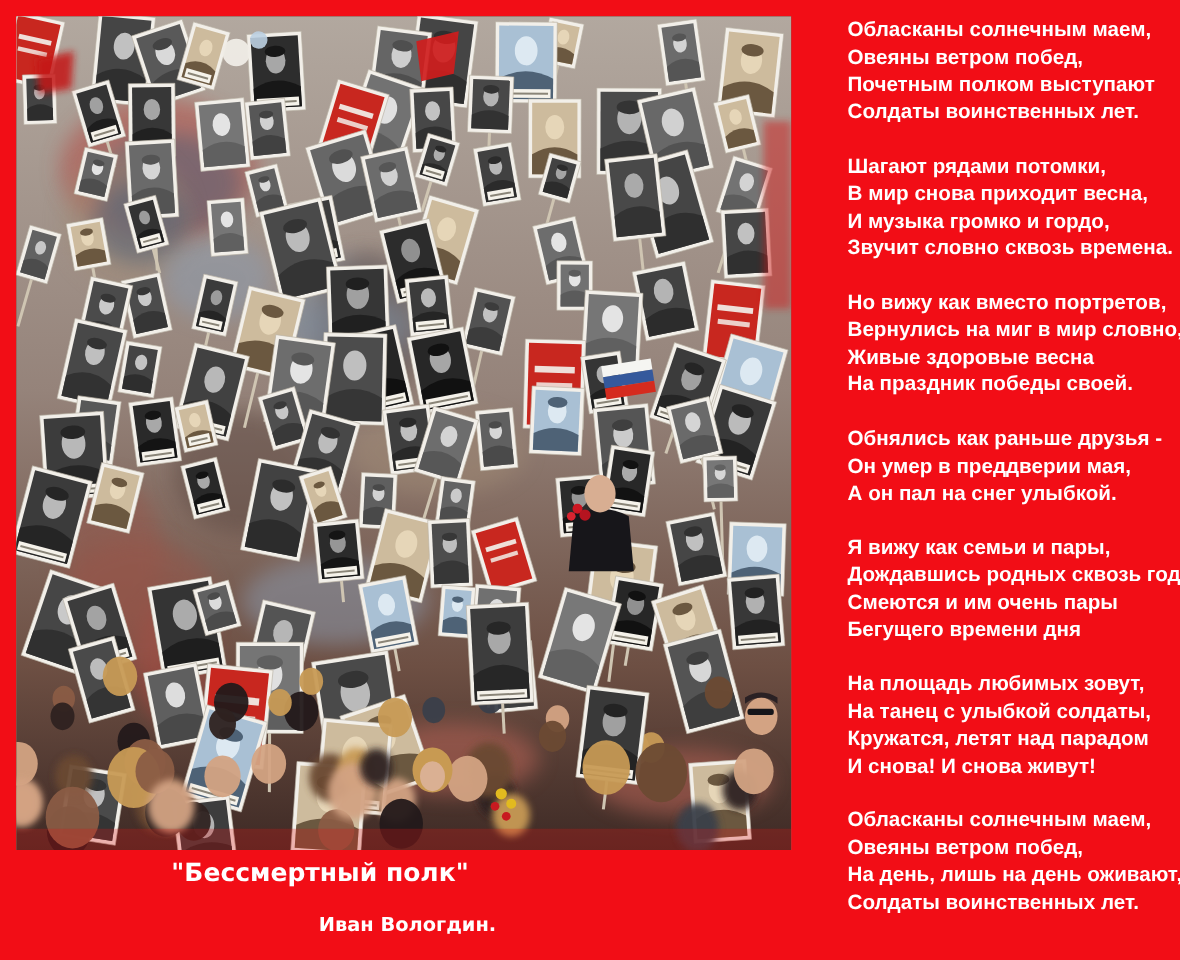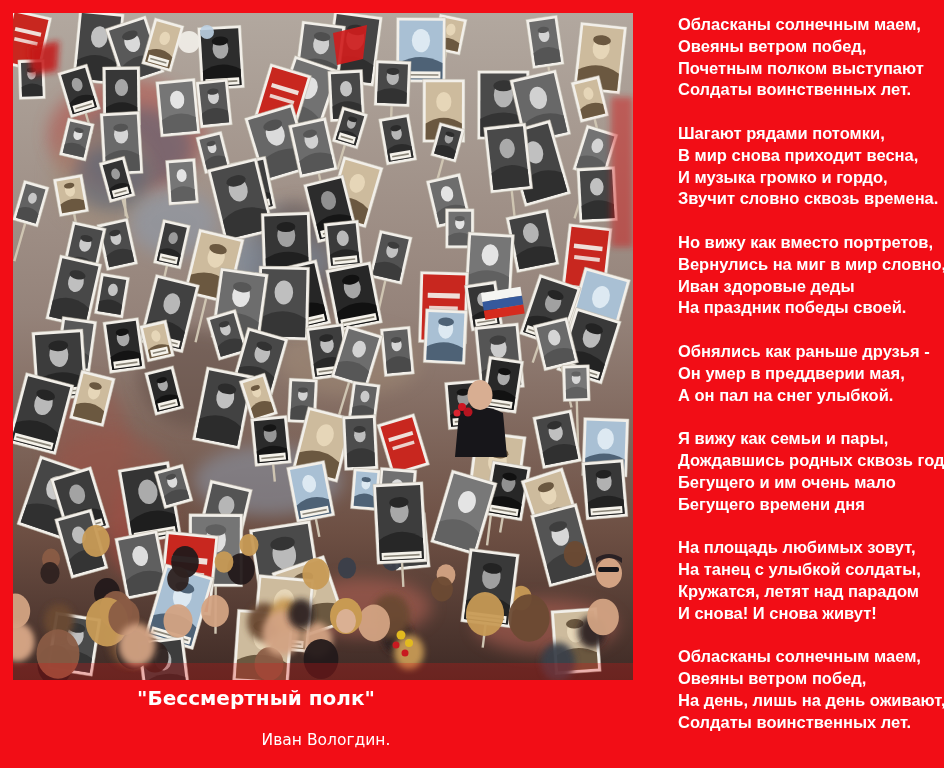--- a/index.html
+++ b/index.html
@@ -17,21 +17,21 @@
   }
   .photo-frame svg { display: block; }
   .caption-title {
     position: absolute; left: 96px; top: 686px; width: 320px;
     text-align: center; color: #ffffff; font-weight: bold;
     font-size: 20px; font-family: "DejaVu Sans", sans-serif;
     white-space: nowrap;
   }
   .caption-author {
     position: absolute; left: 176px; top: 731px; width: 300px;
-    text-align: center; color: #ffffff; font-weight: normal;
+    text-align: center; color: #ffffff; font-weight: bold;
     font-size: 15.5px; font-family: "DejaVu Sans", sans-serif;
     white-space: nowrap;
   }
   .poem {
     position: absolute; left: 678px; top: 14px; width: 262px;
     color: #ffffff; font-weight: bold;
     font-size: 16.5px; line-height: 21.8px;
     white-space: nowrap;
   }
   .stanza { margin: 0 0 21.8px 0; }
@@ -1115,32 +1115,32 @@
     </div>
     <div class="stanza">
       <div class="poem-line">Шагают рядами потомки,</div>
       <div class="poem-line">В мир снова приходит весна,</div>
       <div class="poem-line">И музыка громко и гордо,</div>
       <div class="poem-line">Звучит словно сквозь времена.</div>
     </div>
     <div class="stanza">
       <div class="poem-line">Но вижу как вместо портретов,</div>
       <div class="poem-line">Вернулись на миг в мир словно,</div>
-      <div class="poem-line">Иван здоровые деды</div>
+      <div class="poem-line">Живые здоровые весна</div>
       <div class="poem-line">На праздник победы своей.</div>
     </div>
     <div class="stanza">
       <div class="poem-line">Обнялись как раньше друзья -</div>
       <div class="poem-line">Он умер в преддверии мая,</div>
       <div class="poem-line">А он пал на снег улыбкой.</div>
     </div>
     <div class="stanza">
       <div class="poem-line">Я вижу как семьи и пары,</div>
       <div class="poem-line">Дождавшись родных сквозь года,</div>
-      <div class="poem-line">Бегущего и им очень мало</div>
+      <div class="poem-line">Смеются и им очень пары</div>
       <div class="poem-line">Бегущего времени дня</div>
     </div>
     <div class="stanza">
       <div class="poem-line">На площадь любимых зовут,</div>
       <div class="poem-line">На танец с улыбкой солдаты,</div>
       <div class="poem-line">Кружатся, летят над парадом</div>
       <div class="poem-line">И снова! И снова живут!</div>
     </div>
     <div class="stanza">
       <div class="poem-line">Обласканы солнечным маем,</div>

